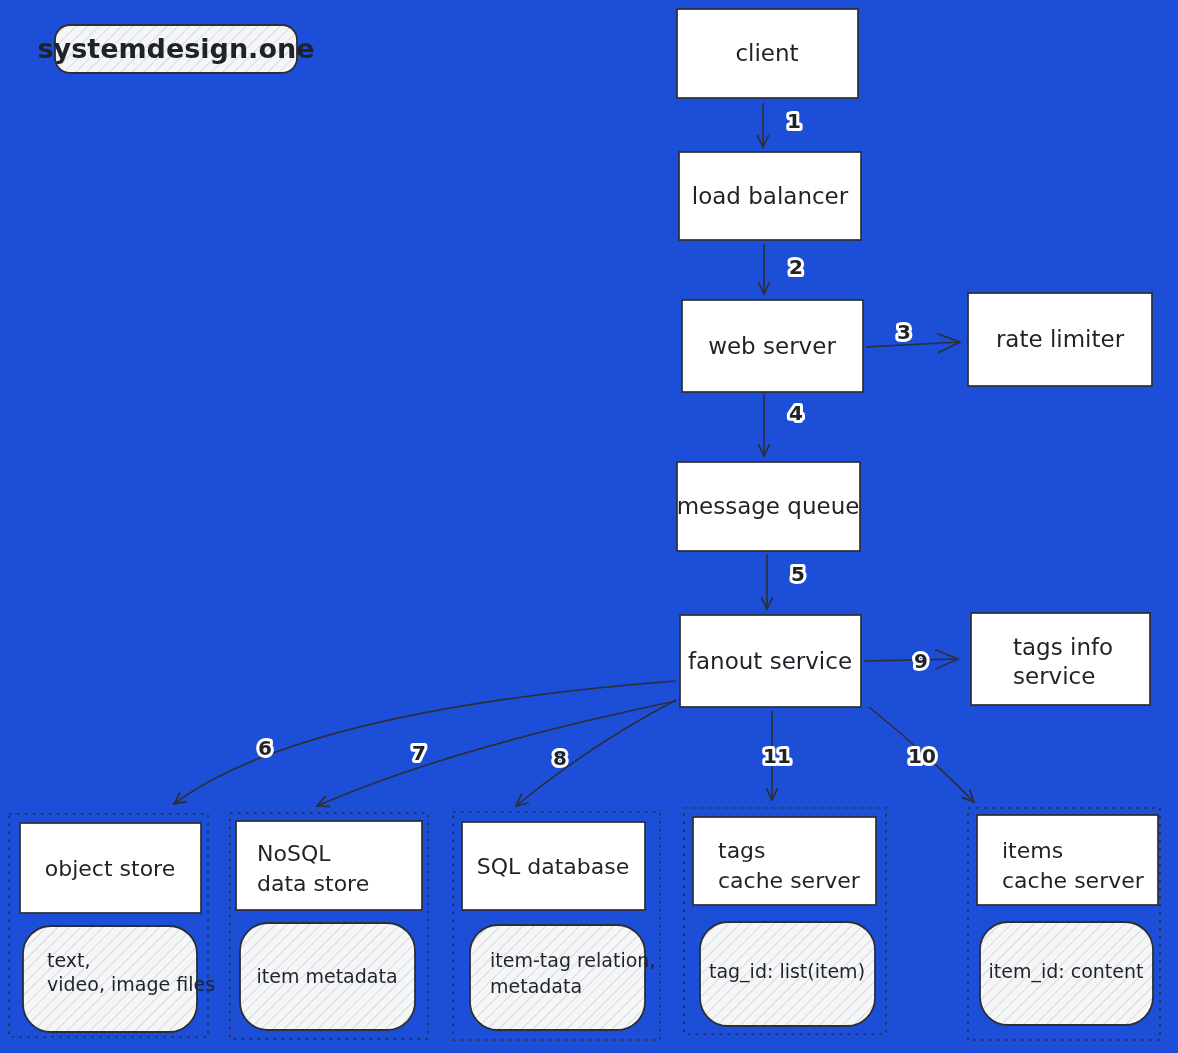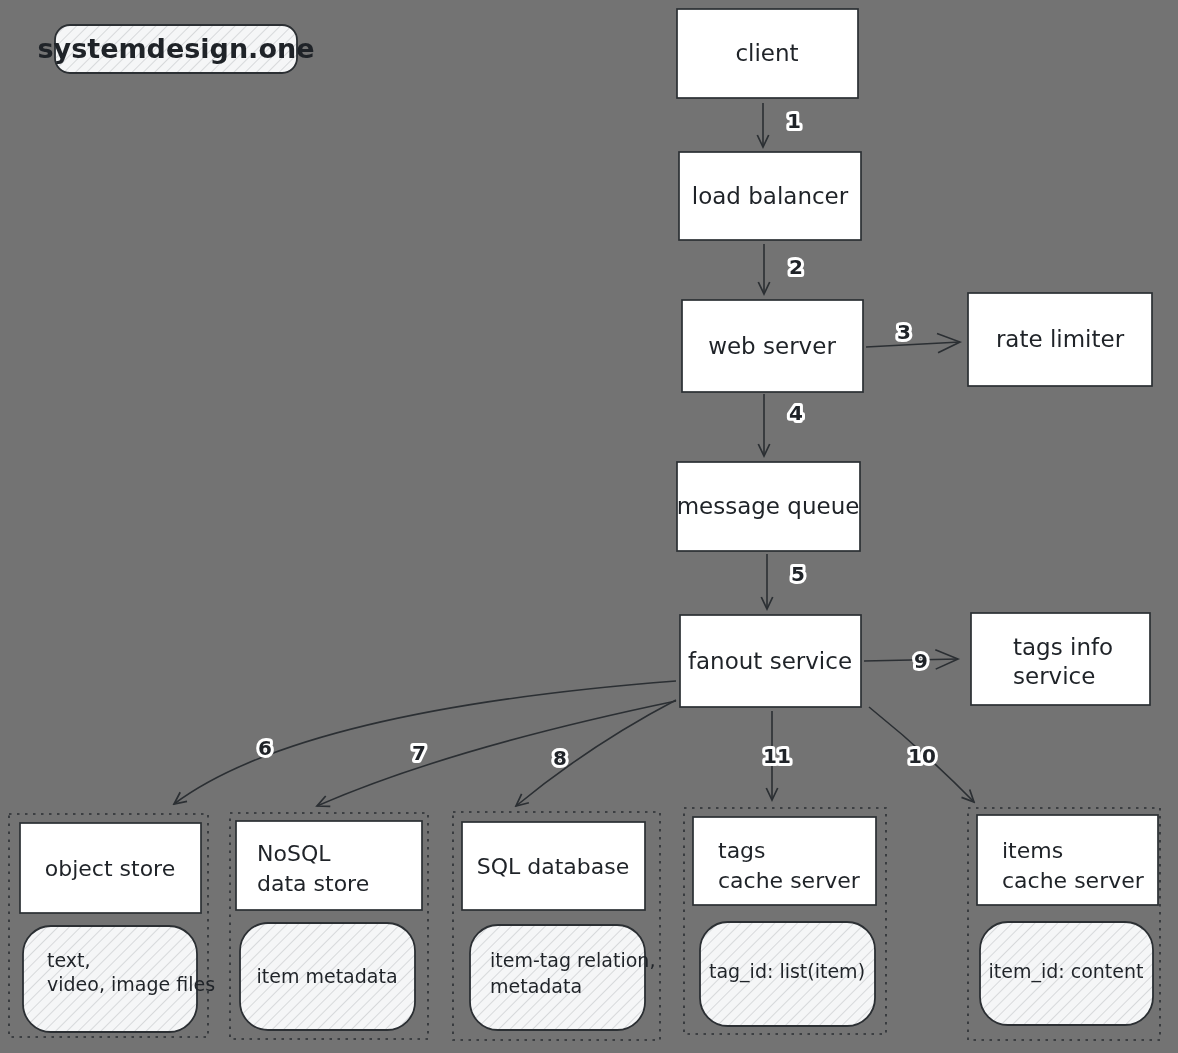--- a/index.html
+++ b/index.html
@@ -1,16 +1,16 @@
 <!DOCTYPE html>
 <html><head>
 <meta charset="utf-8">
 <style>
   html, body { margin: 0; padding: 0; background: #ffffff; }
-  .canvas-wrap { position: relative; width: 1178px; height: 1053px; background: #737373; overflow: hidden; }
+  .canvas-wrap { position: relative; width: 1178px; height: 1053px; background: #1d4ed8; overflow: hidden; }
   svg { display: block; }
   svg text { font-family: "DejaVu Sans", sans-serif; fill: #1f2328; }
   .node-label  { font-size: 23px; }
   .store-title { font-size: 22px; }
   .data-label  { font-size: 19px; }
   .num { font-size: 20px; font-weight: 600; paint-order: stroke; stroke: #ffffff; stroke-width: 6px; stroke-linejoin: round; }
   .brand { font-size: 27px; font-weight: bold; }
   .node-box   { fill: #ffffff; stroke: #2b2f33; stroke-width: 1.7; }
   .dotted-box { fill: none; stroke: #2b2f33; stroke-width: 1.6; stroke-dasharray: 2.5 5.5; }
   .hatch-box  { fill: url(#hatch); stroke: #2b2f33; stroke-width: 1.8; }

